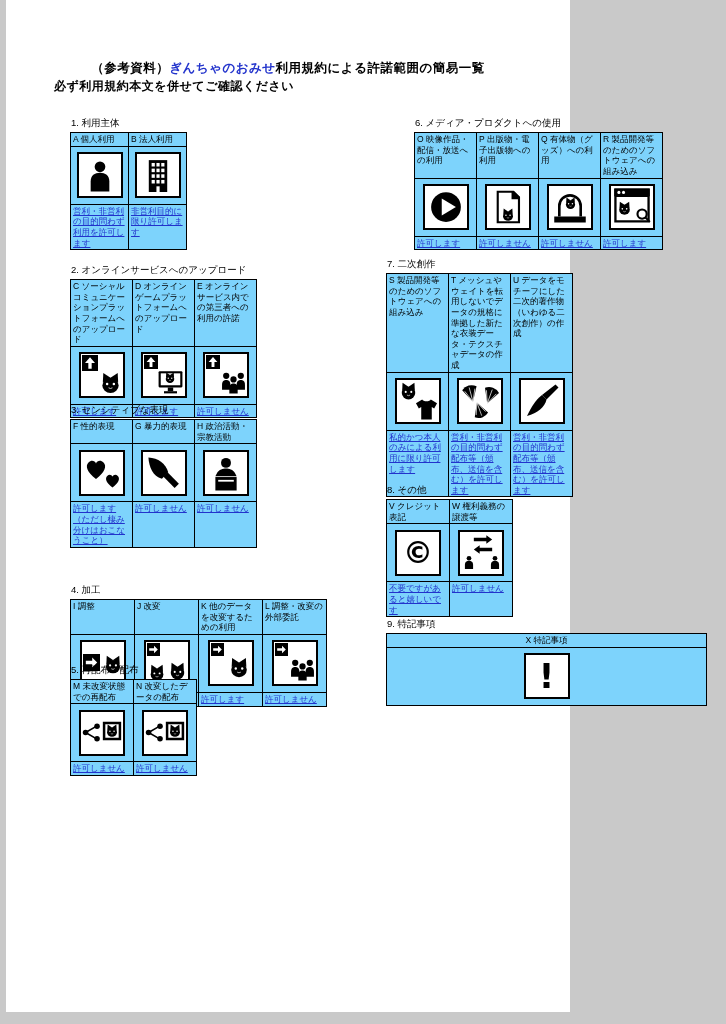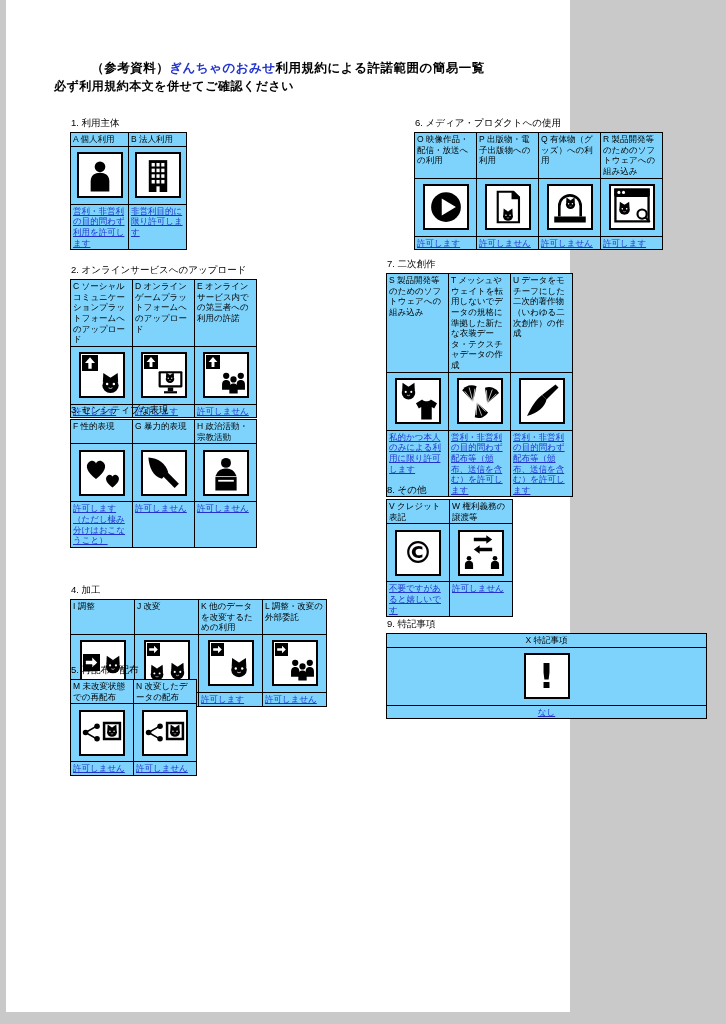--- a/index.html
+++ b/index.html
@@ -615,20 +615,17 @@
           <tr>
         <td class="hd center">X 特記事項</td>
       </tr>
       <tr>
         <td class="ic center">
           <div class="pict">
             <span class="pictglyph glyph-x">!</span>
           </div>
         </td>
       </tr>
-      <tr>
-        <td class="rs center"><a href="#">なし</a></td>
-      </tr>
     </tbody>
       </table>
   </div>
 
 </div>
 
 </body></html>

